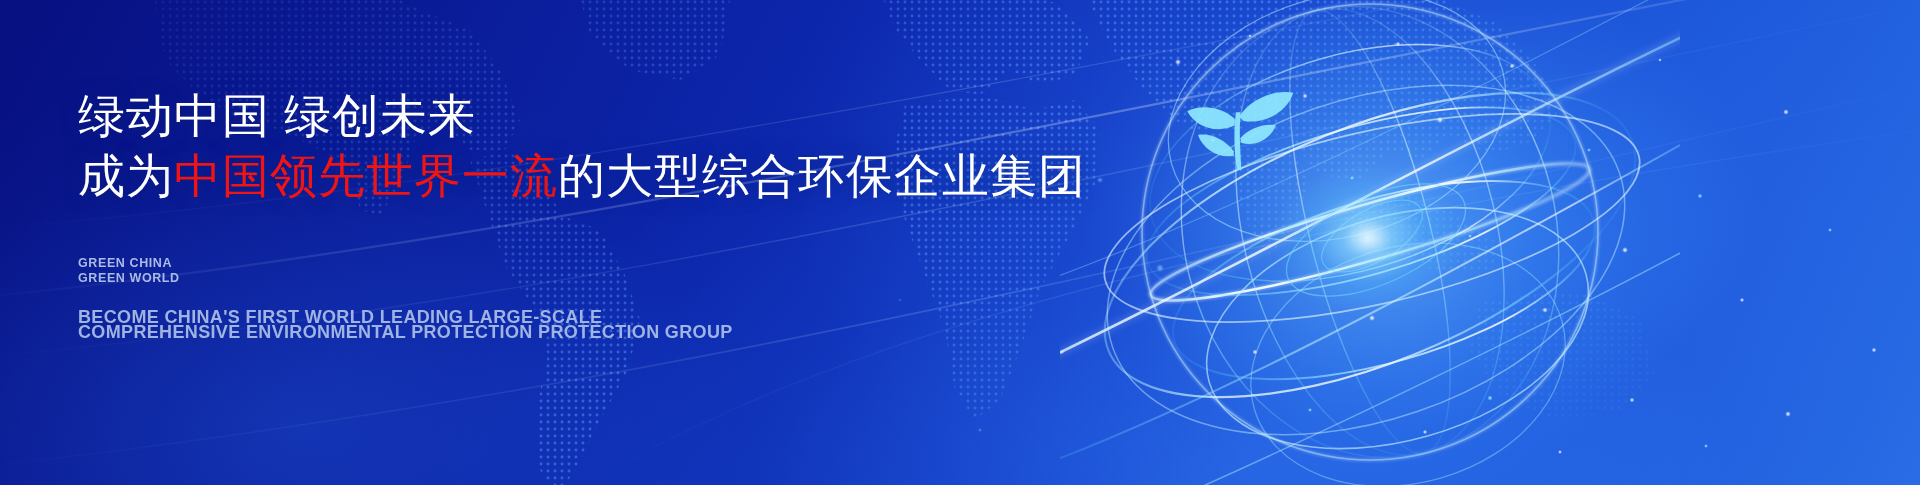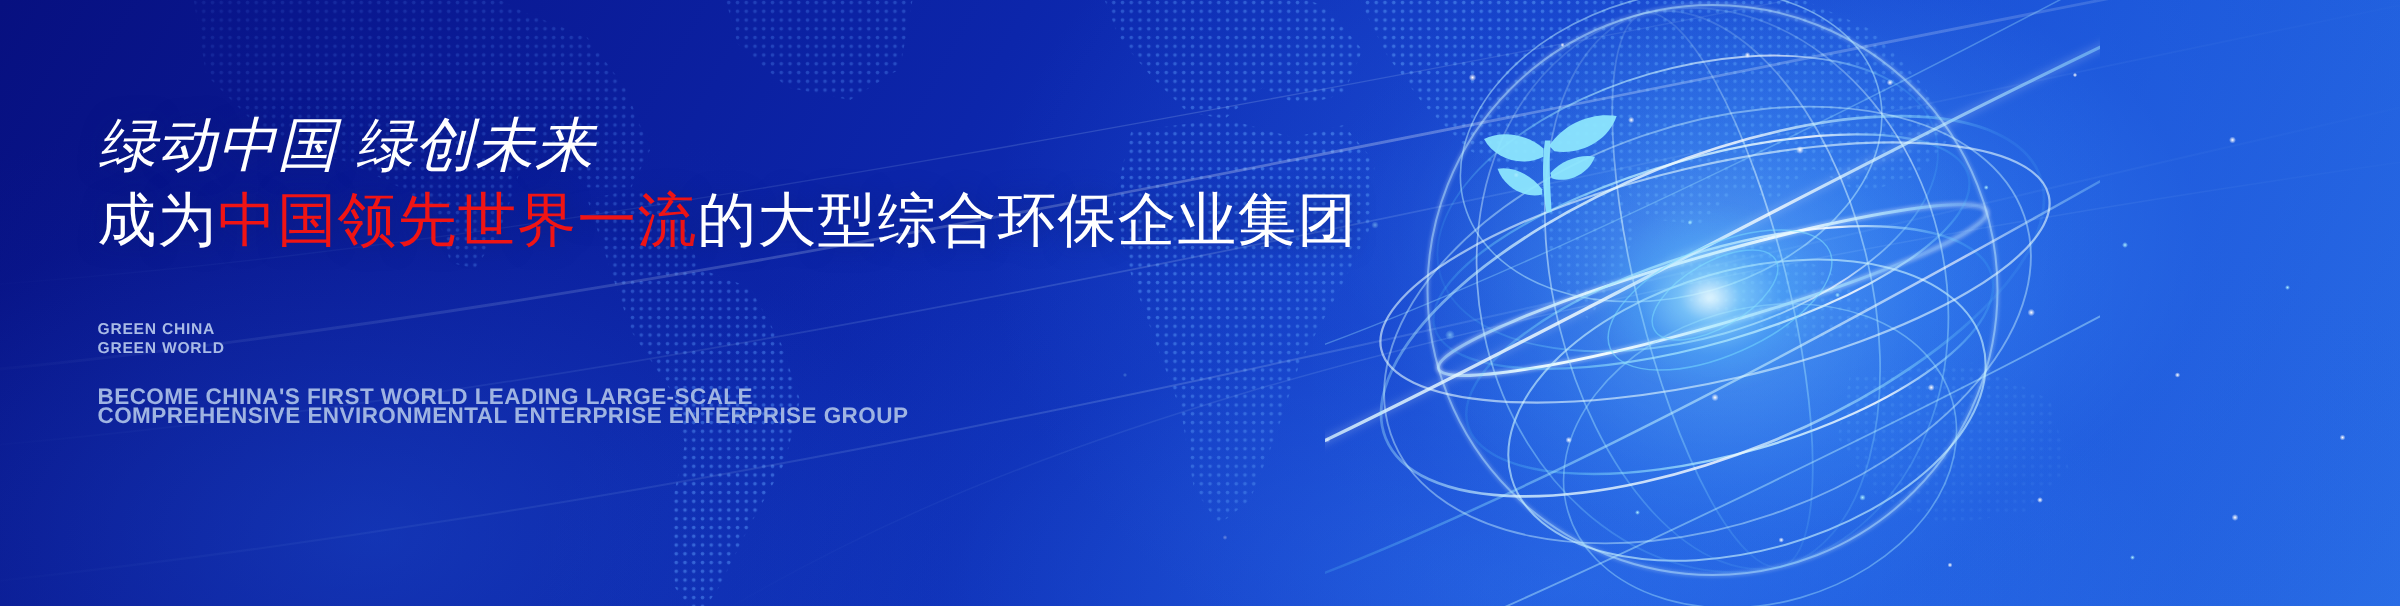--- a/index.html
+++ b/index.html
@@ -66,21 +66,21 @@
     left:0; top:86px;
     font-family:"Liberation Sans", sans-serif;
     font-size:47px;
     line-height:60px;
     letter-spacing:1px;
     color:#ffffff;
     font-weight:400;
     white-space:nowrap;
     text-shadow:0 0 18px rgba(10,30,120,0.65);
   }
-  .headline .l1 { display:block;font-style:italic; }
+  .headline .l1 { display:block; }
   .headline .l2 { display:block; }
   .hl-red { color:#f01414; }
 
   .en-slogan {
     position:absolute;
     left:0; top:256px;
     font-size:12.5px;
     font-weight:bold;
     letter-spacing:0.6px;
     line-height:15px;
@@ -322,17 +322,17 @@
       <span class="l2"><span>成为</span><span class="hl-red">中国领先世界一流</span><span>的大型综合环保企业集团</span></span>
     </div>
 
     <div class="en-slogan">
       <span>GREEN CHINA</span>
       <span>GREEN WORLD</span>
     </div>
 
     <div class="en-desc">
       <span>BECOME CHINA'S FIRST WORLD LEADING LARGE-SCALE</span>
-      <span>COMPREHENSIVE ENVIRONMENTAL ENTERPRISE ENTERPRISE GROUP</span>
+      <span>COMPREHENSIVE ENVIRONMENTAL PROTECTION PROTECTION GROUP</span>
     </div>
 
   </div>
 </div>
 
 </body></html>

